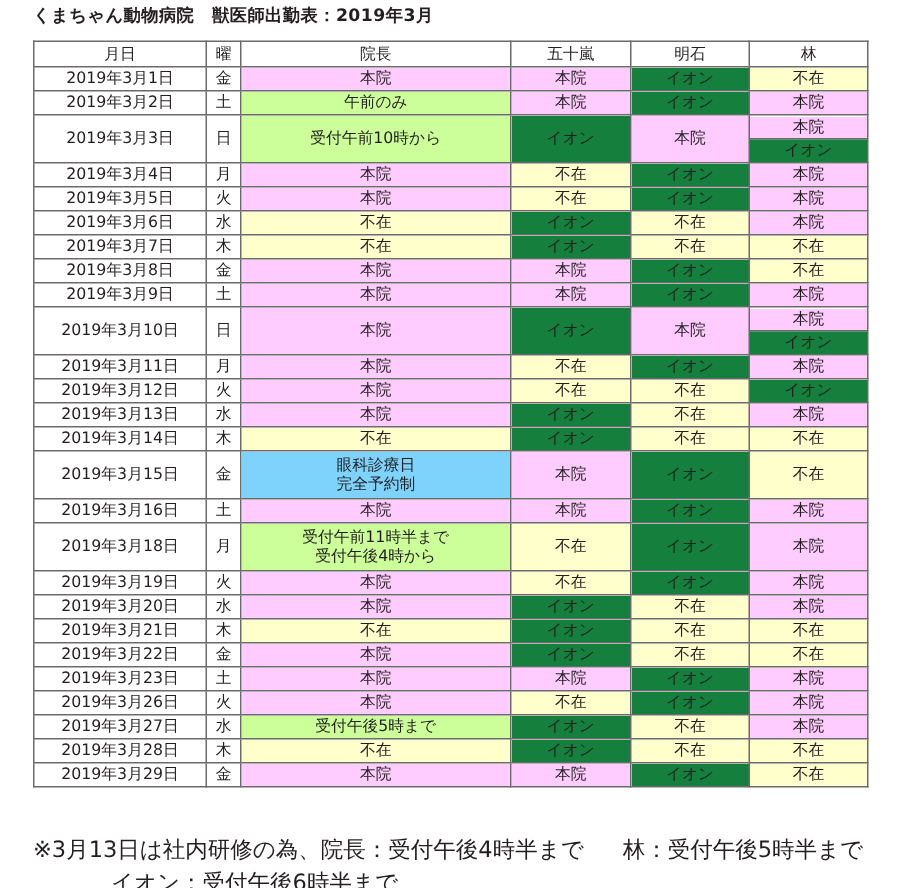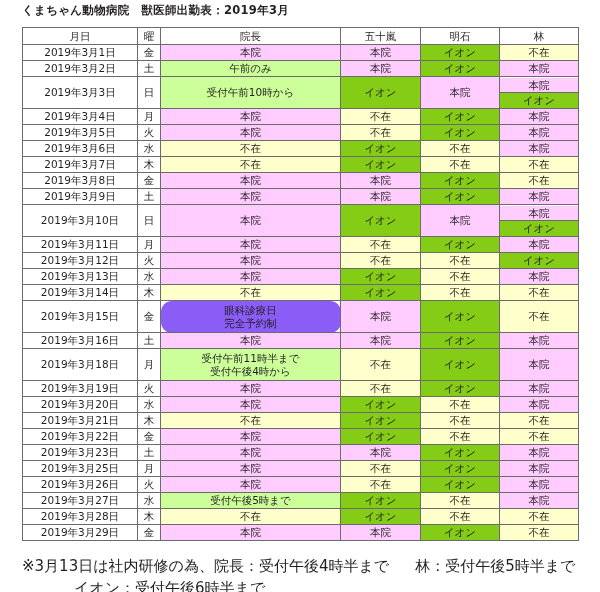--- a/index.html
+++ b/index.html
@@ -57,24 +57,24 @@
     white-space: nowrap;
     overflow: hidden;
   }
   table.sched thead th {
     background: #ffffff;
     font-weight: 400;
     height: 16px;
   }
   
   .f-pink   { background: #ffccff; }
-  .f-cyan   { background: #84cc16; }
+  .f-cyan   { background: #15803d; }
   .f-yellow { background: #ffffcc; }
   .f-green  { background: #ccff99; }
-  .f-orange { background: #8b5cf6; border-radius: 11px; }
+  .f-orange { background: #7dd3fc; }
 
   td.date, td.dow { background: #ffffff; }
   tr.tall td { height: 31px; }
   td.two-line { line-height: 1.35; }
 
   
   td.split { padding: 0; }
   td.split .half {
     height: 15px;
     line-height: 15px;
@@ -302,28 +302,20 @@
         </tr>
         <tr>
           <td class="date">2019年3月23日</td>
           <td class="dow">土</td>
           <td class="f-pink">本院</td>
           <td class="f-pink">本院</td>
           <td class="f-cyan">イオン</td>
           <td class="f-pink">本院</td>
         </tr>
         <tr>
-          <td class="date">2019年3月25日</td>
-          <td class="dow">月</td>
-          <td class="f-pink">本院</td>
-          <td class="f-yellow">不在</td>
-          <td class="f-cyan">イオン</td>
-          <td class="f-pink">本院</td>
-        </tr>
-        <tr>
           <td class="date">2019年3月26日</td>
           <td class="dow">火</td>
           <td class="f-pink">本院</td>
           <td class="f-yellow">不在</td>
           <td class="f-cyan">イオン</td>
           <td class="f-pink">本院</td>
         </tr>
         <tr>
           <td class="date">2019年3月27日</td>
           <td class="dow">水</td>

